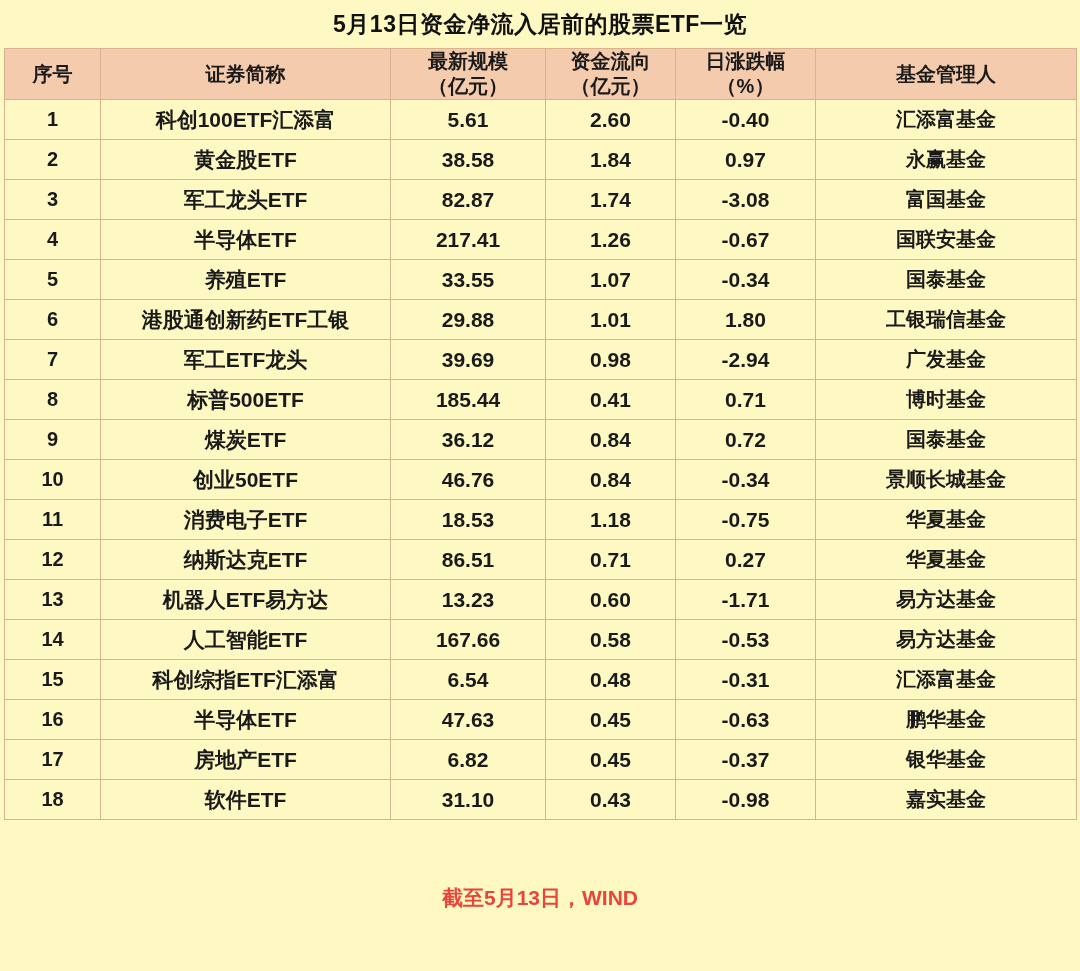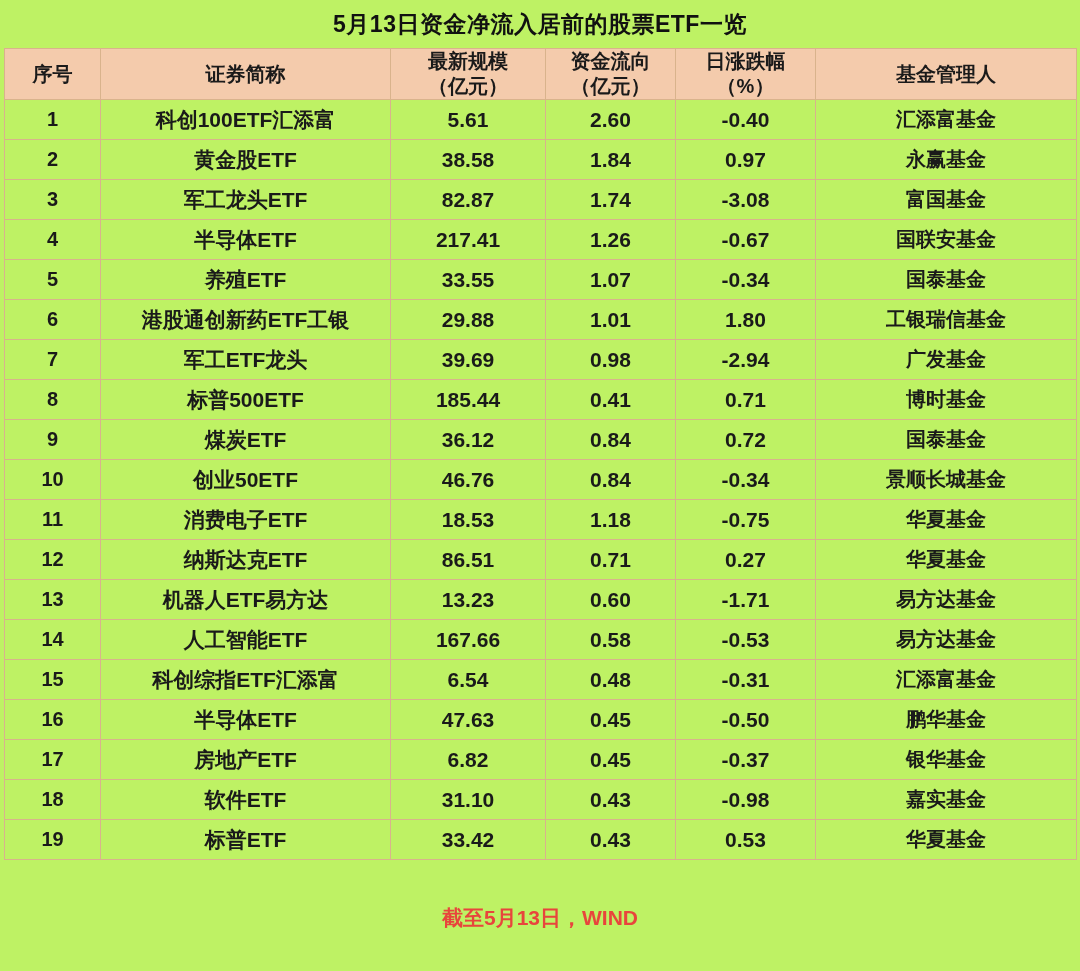--- a/index.html
+++ b/index.html
@@ -12,21 +12,21 @@
     background: #ffffff;
     font-family: "Liberation Sans", "DejaVu Sans", sans-serif;
     overflow: hidden;
   }
   .sheet {
     width: 1080px;
     height: 971px;
     box-sizing: border-box;
     display: flex;
     flex-direction: column;
-    background: #bef264;
+    background: #fef9c3;
   }
   .title-bar {
     height: 48px;
     flex: 0 0 48px;
     display: flex;
     align-items: center;
     justify-content: center;
     font-size: 23px;
     font-weight: bold;
     color: #111111;
@@ -239,45 +239,37 @@
         <td class="num">6.54</td>
         <td class="num">0.48</td>
         <td class="num">-0.31</td>
         <td class="mgr">汇添富基金</td>
       </tr>
       <tr>
         <td class="idx">16</td>
         <td class="name">半导体ETF</td>
         <td class="num">47.63</td>
         <td class="num">0.45</td>
-        <td class="num">-0.50</td>
+        <td class="num">-0.63</td>
         <td class="mgr">鹏华基金</td>
       </tr>
       <tr>
         <td class="idx">17</td>
         <td class="name">房地产ETF</td>
         <td class="num">6.82</td>
         <td class="num">0.45</td>
         <td class="num">-0.37</td>
         <td class="mgr">银华基金</td>
       </tr>
       <tr>
         <td class="idx">18</td>
         <td class="name">软件ETF</td>
         <td class="num">31.10</td>
         <td class="num">0.43</td>
         <td class="num">-0.98</td>
         <td class="mgr">嘉实基金</td>
       </tr>
-      <tr>
-        <td class="idx">19</td>
-        <td class="name">标普ETF</td>
-        <td class="num">33.42</td>
-        <td class="num">0.43</td>
-        <td class="num">0.53</td>
-        <td class="mgr">华夏基金</td>
-      </tr>
     </tbody>
   </table>
 
   <div class="footer">截至5月13日，WIND</div>
 
 </div>
 
 </body></html>

